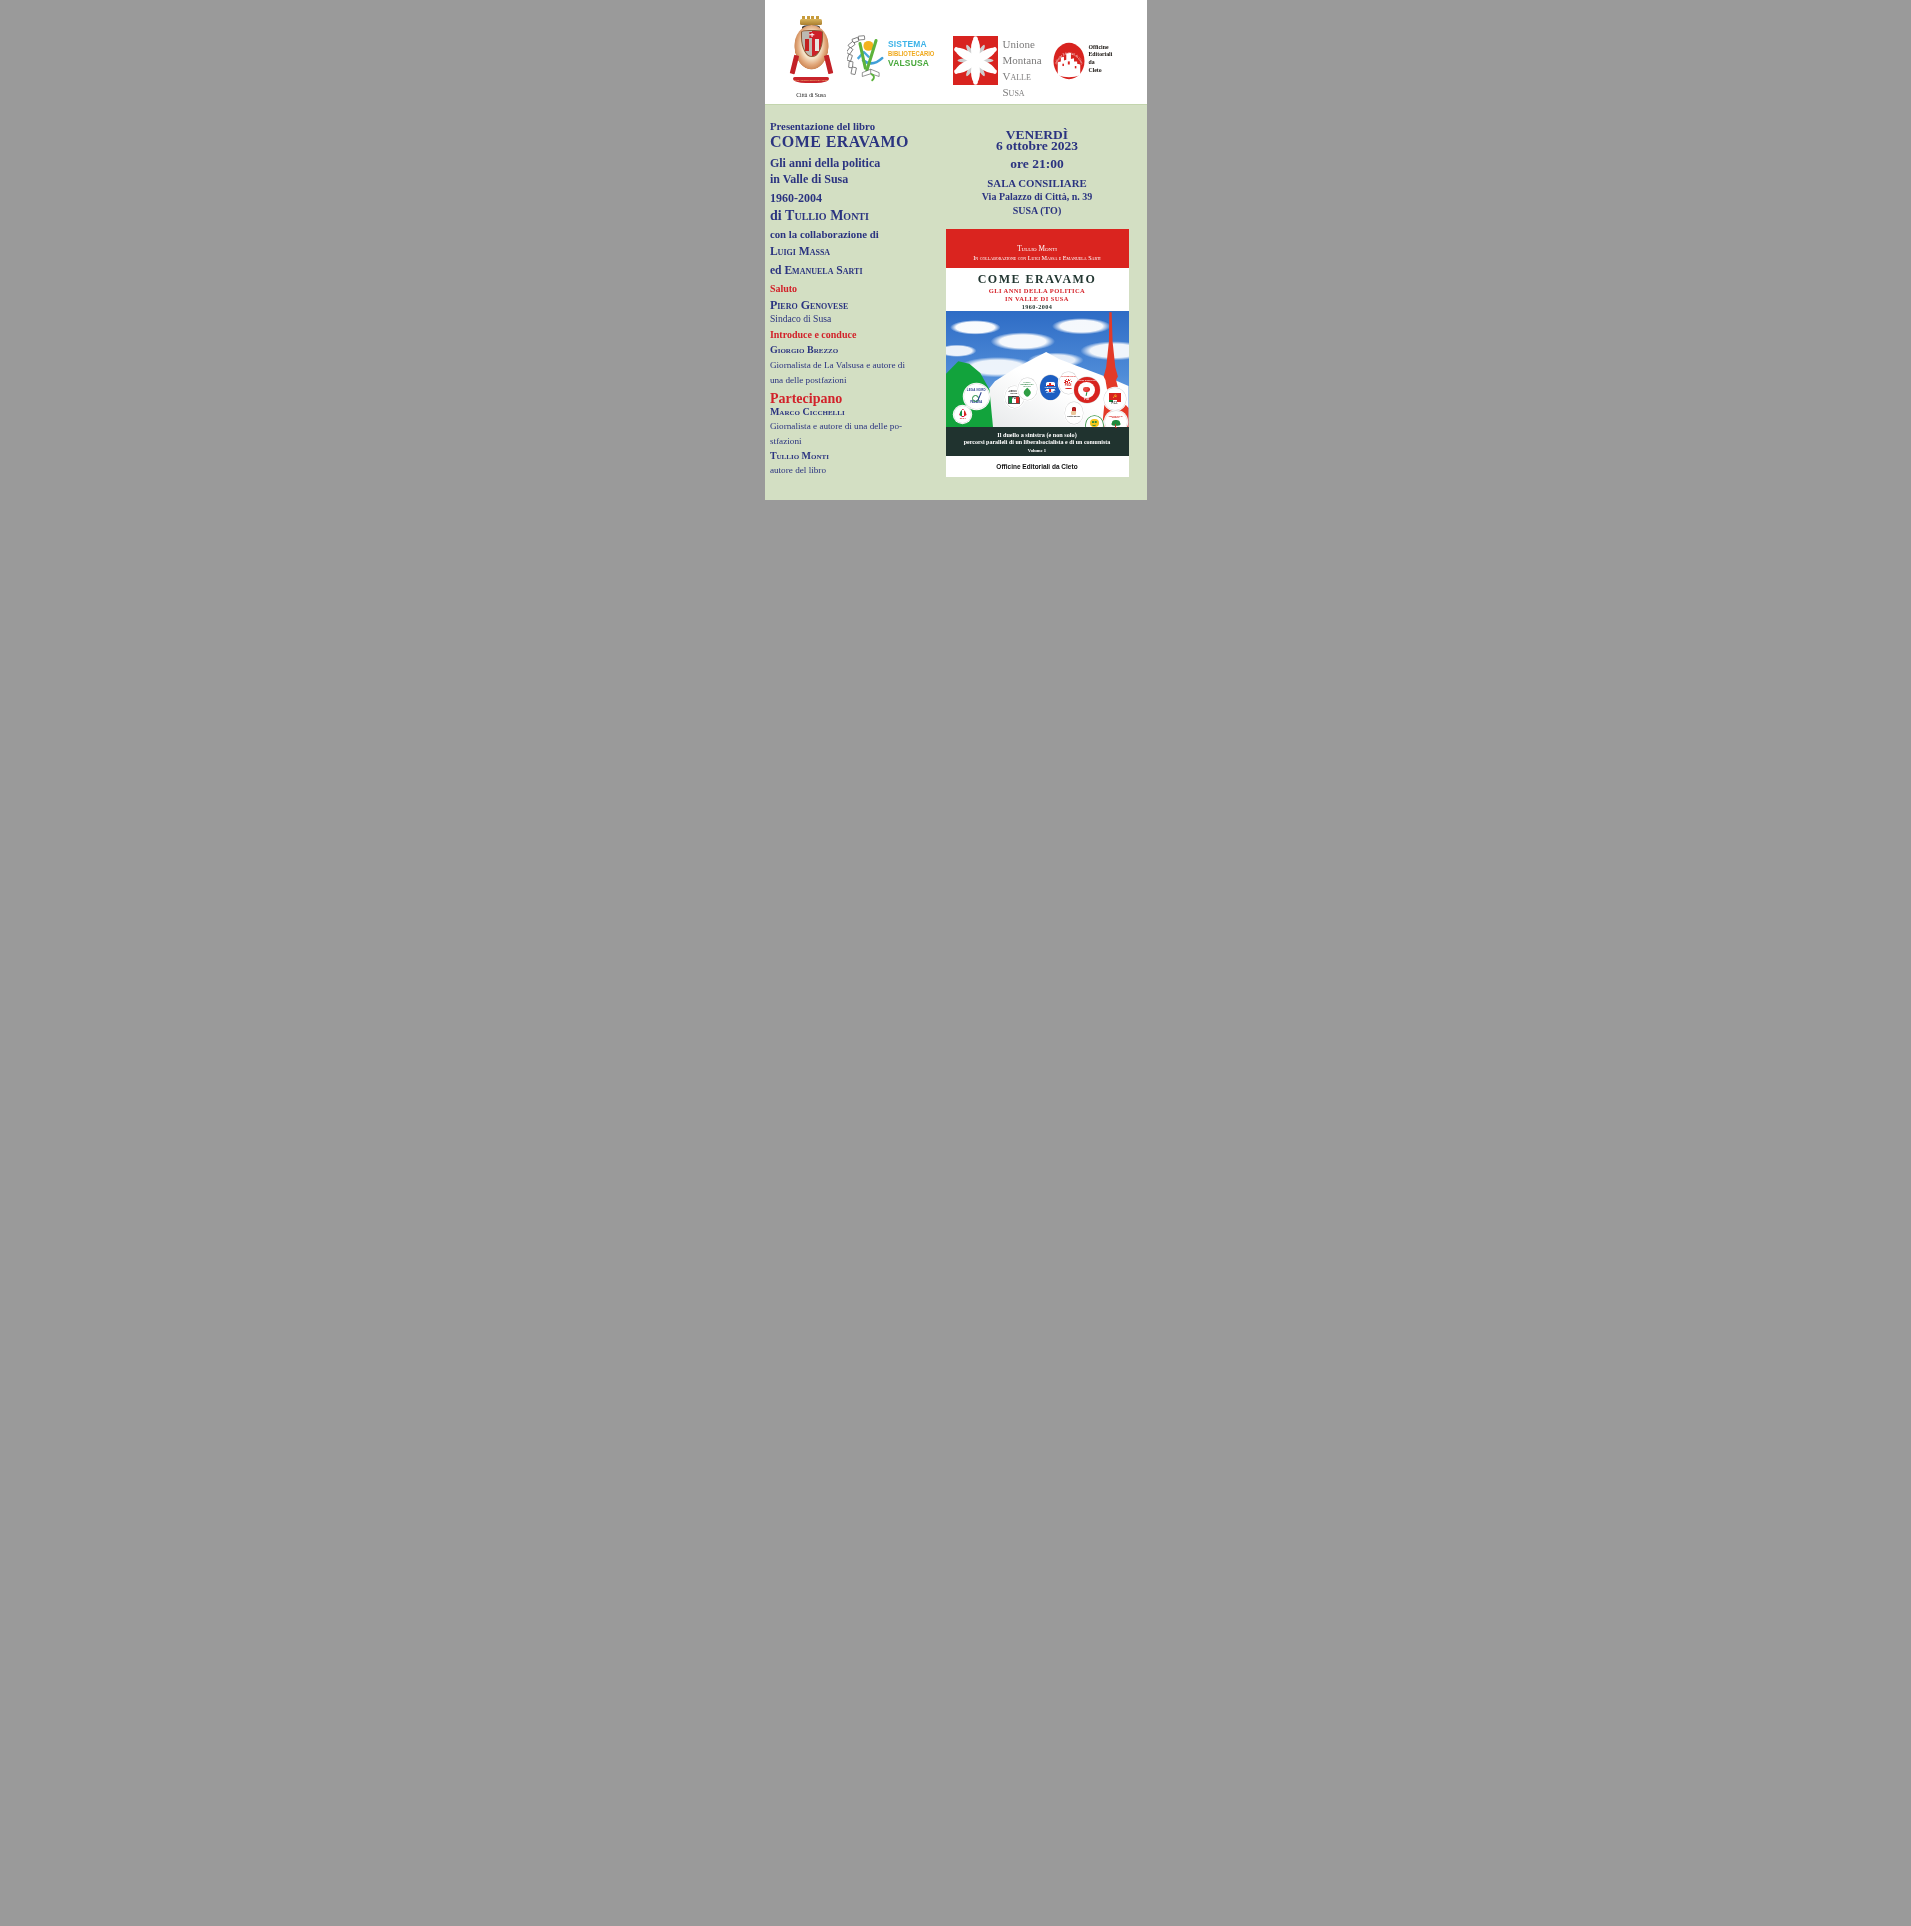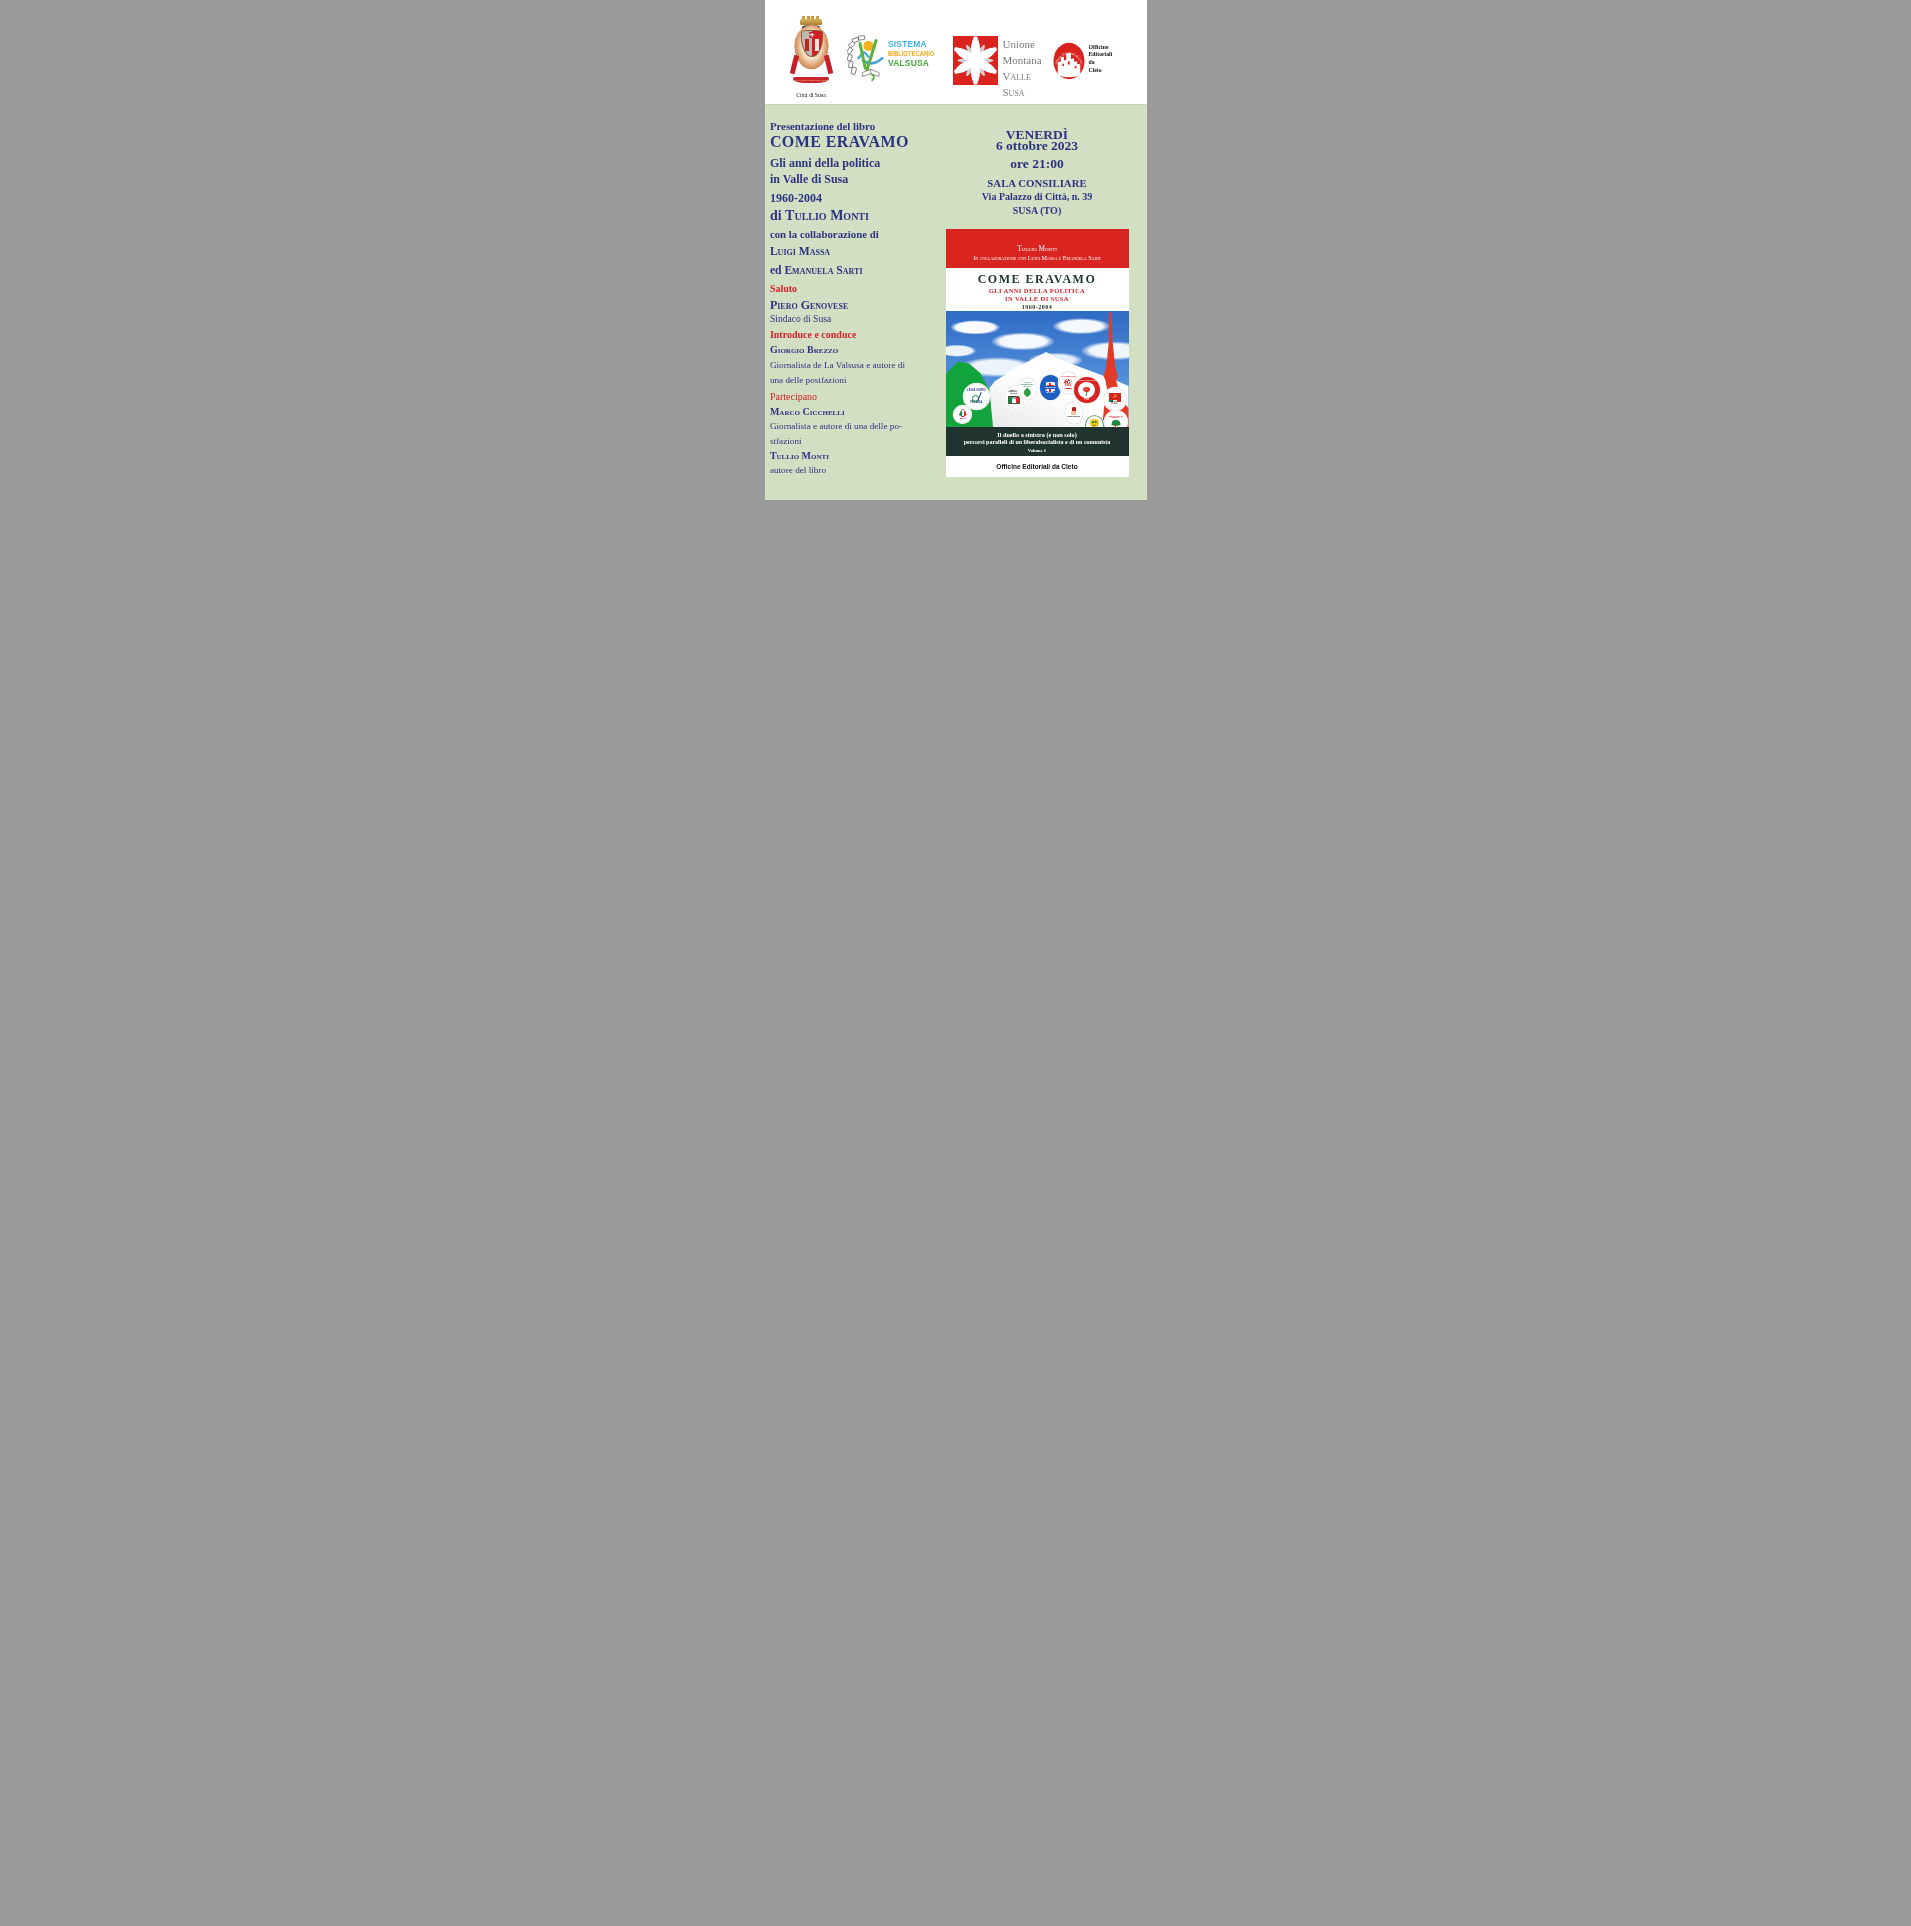--- a/index.html
+++ b/index.html
@@ -63,21 +63,21 @@
   .l7{top:228px;font-size:10.8px;font-weight:700;}
   .l8{top:245px;font-size:11.6px;font-weight:700;}
   .l9{top:264px;font-size:11.6px;font-weight:700;}
   .l10{top:283px;font-size:10px;font-weight:700;}
   .l11{top:298px;font-size:12px;font-weight:700;}
   .l12{top:313px;font-size:9.6px;}
   .l13{top:329px;font-size:10px;font-weight:700;}
   .l14{top:344px;font-size:10px;font-weight:700;}
   .l15{top:360px;font-size:9.2px;}
   .l16{top:375px;font-size:9.2px;}
-  .l17{top:391px;font-size:10px;font-weight:400;}
+  .l17{top:391px;font-size:14px;font-weight:700;}
   .l18{top:406px;font-size:10px;font-weight:700;}
   .l19{top:421px;font-size:9.2px;}
   .l20{top:436px;font-size:9.2px;}
   .l21{top:450px;font-size:10px;font-weight:700;}
   .l22{top:465px;font-size:9.2px;}
 
   
   .ev{position:absolute;left:182px;width:181px;text-align:center;color:#2b3480;font-weight:700;}
   .e1{top:127px;font-size:13.5px;}
   .e2{top:138px;font-size:13.5px;}

